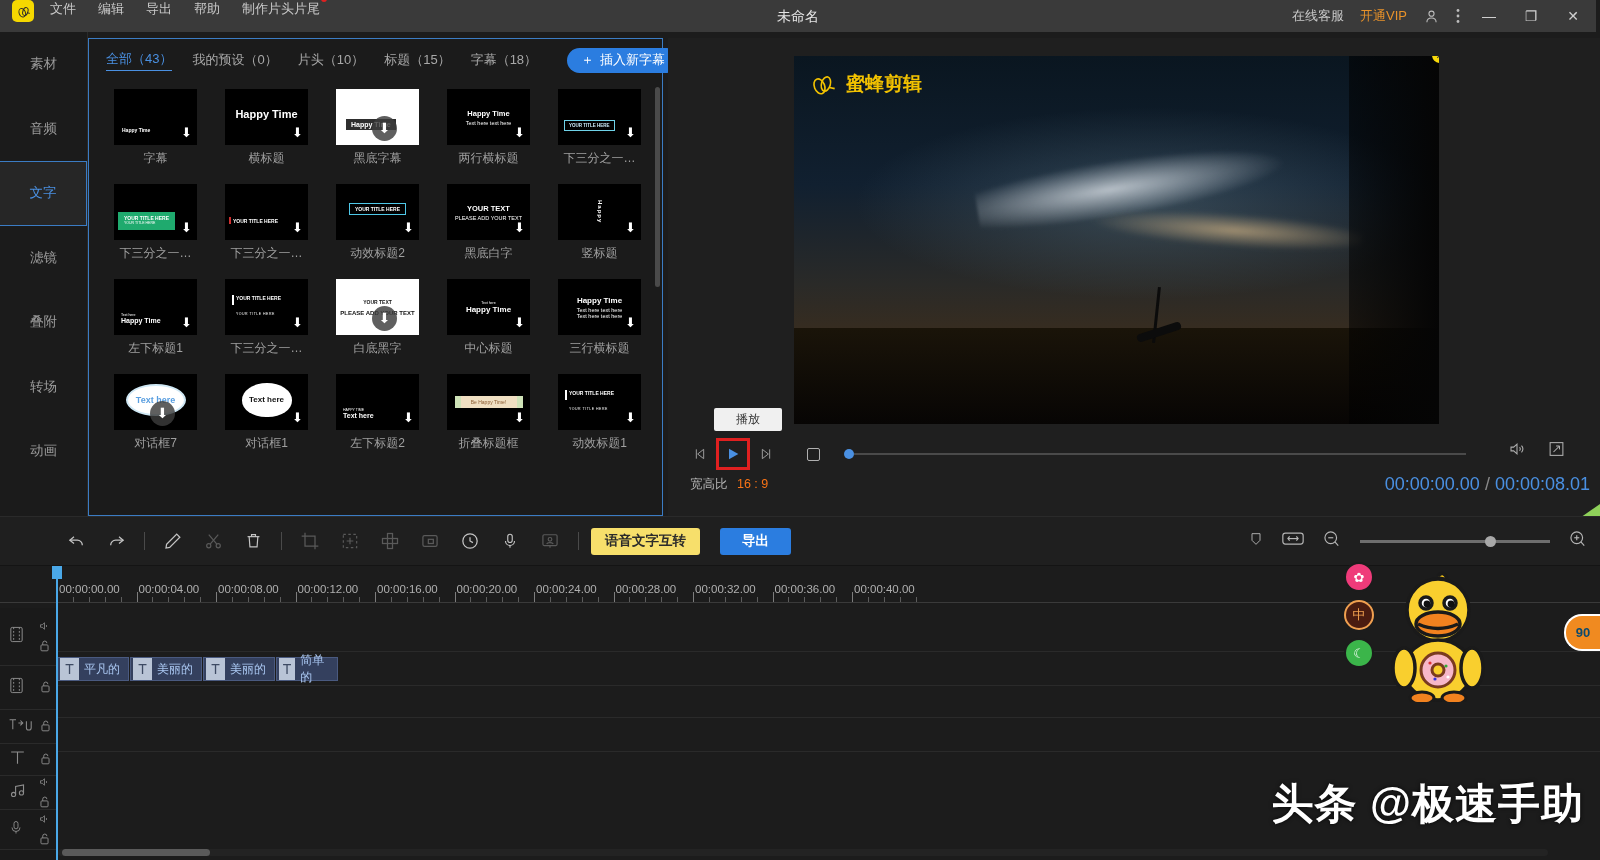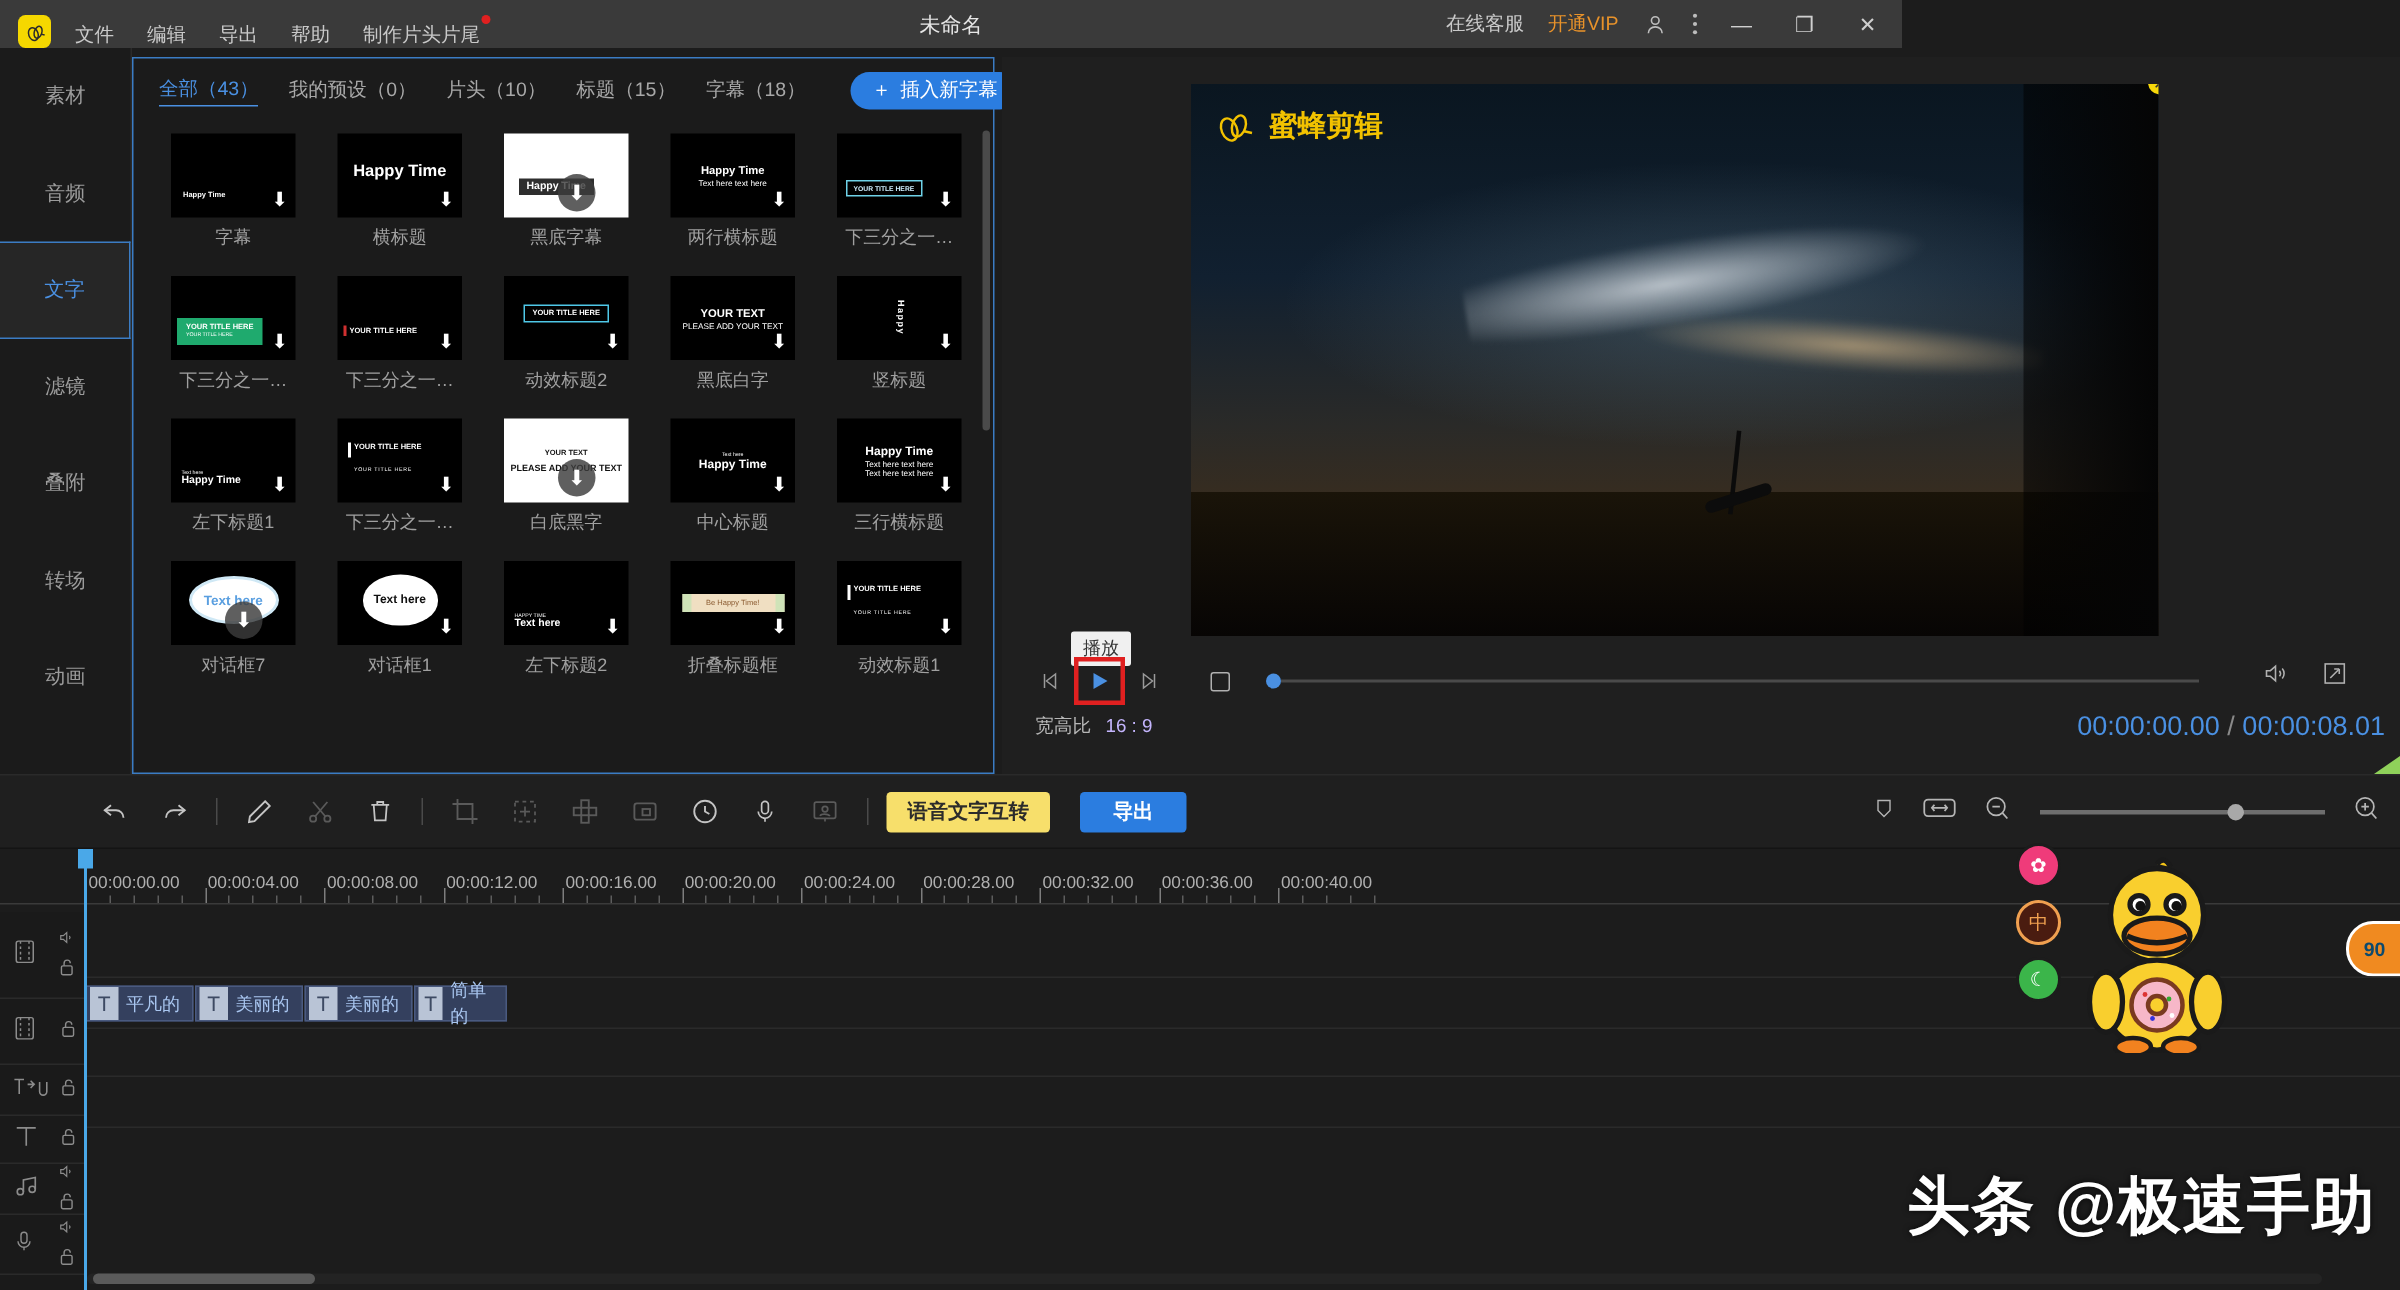--- a/index.html
+++ b/index.html
@@ -7,22 +7,22 @@
     width: 1600px; height: 860px;
     background: #1c1c1c;
     font-family: "Liberation Sans", "DejaVu Sans", sans-serif;
     overflow: hidden;
     color: #cfcfcf;
   }
   #app { position: relative; width: 1600px; height: 860px; }
 
   
   .titlebar {
-    position: absolute; top: 0; left: 0; width: 1268px; height: 32px;
-    background: #3a3a3a; display: flex; align-items: flex-end;
+    position: absolute; top: 0; left: 0; width: 1596px; height: 32px;
+    background: #3a3a3a; display: flex; align-items: flex-start;
   }
   .logo-box {
     width: 22px; height: 22px; margin-left: 12px; border-radius: 5px;
     background: #f5d800; display: flex; align-items: center; justify-content: center;
   }
   .menu-items { display: flex; align-items: center; margin-left: 16px; gap: 22px; position: relative; }
   .menu-item { font-size: 13px; color: #c9c9c9; cursor: default; }
   .menu-item.special { position: relative; }
   .red-dot {
     position: absolute; top: -4px; right: -7px; width: 6px; height: 6px;
@@ -128,32 +128,32 @@
   .v-tower2 { position: absolute; left: 53%; bottom: 24%; width: 46px; height: 8px; background: #0c0c0c;
     transform: rotate(-18deg); border-radius: 4px; }
   .wm-logo { position: absolute; left: 14px; top: 14px; display: flex; align-items: center; gap: 8px; }
   .wm-text { color: #f2c200; font-size: 19px; font-weight: bold; }
   .v-close {
     position: absolute; right: -9px; top: -9px; width: 16px; height: 16px; border-radius: 50%;
     background: #f7d80a; color: #333; font-size: 11px; display: flex;
     align-items: center; justify-content: center;
   }
   .tooltip {
-    position: absolute; left: 714px; top: 421px; background: #f0f0f0; color: #333;
-    font-size: 12px; padding: 3px 8px; border-radius: 2px;
+    position: absolute; left: 714px; top: 408px; background: #f0f0f0; color: #333;
+    font-size: 12px; padding: 3px 22px; border-radius: 2px;
   }
   .transport { position: absolute; left: 686px; top: 438px; display: flex; align-items: center; gap: 0px; }
   .tbtn { width: 30px; height: 28px; display: flex; align-items: center; justify-content: center; color: #9a9a9a; }
   .play-wrap { border: 3px solid #e02020; width: 34px; height: 32px;
     display: flex; align-items: center; justify-content: center; }
   .stop-sq { width: 13px; height: 13px; border: 1.6px solid #b0b0b0; border-radius: 2px; }
   .prog-dot { width: 10px; height: 10px; background: #4a90e2; border-radius: 50%; }
   .prog-line { width: 612px; height: 2px; background: #4a4a4a; }
   .ratio { position: absolute; left: 690px; top: 476px; font-size: 12.5px; color: #b6b6b6; }
-  .ratio b { color: #c4b5fd; font-weight: normal; margin-left: 6px; }
+  .ratio b { color: #f97316; font-weight: normal; margin-left: 6px; }
   .time-read { position: absolute; right: 10px; top: 474px; font-size: 18px; color: #4a90e2; }
   .time-read .sep { color: #8a8a8a; }
   .pv-icons { position: absolute; right: 34px; top: 440px; display: flex; gap: 20px; color: #b0b0b0; }
 
   
   .toolbar {
     position: absolute; top: 516px; left: 0; width: 1600px; height: 50px;
     background: #1f1f1f; border-top: 1px solid #2a2a2a; border-bottom: 1px solid #141414;
     display: flex; align-items: center;
   }

